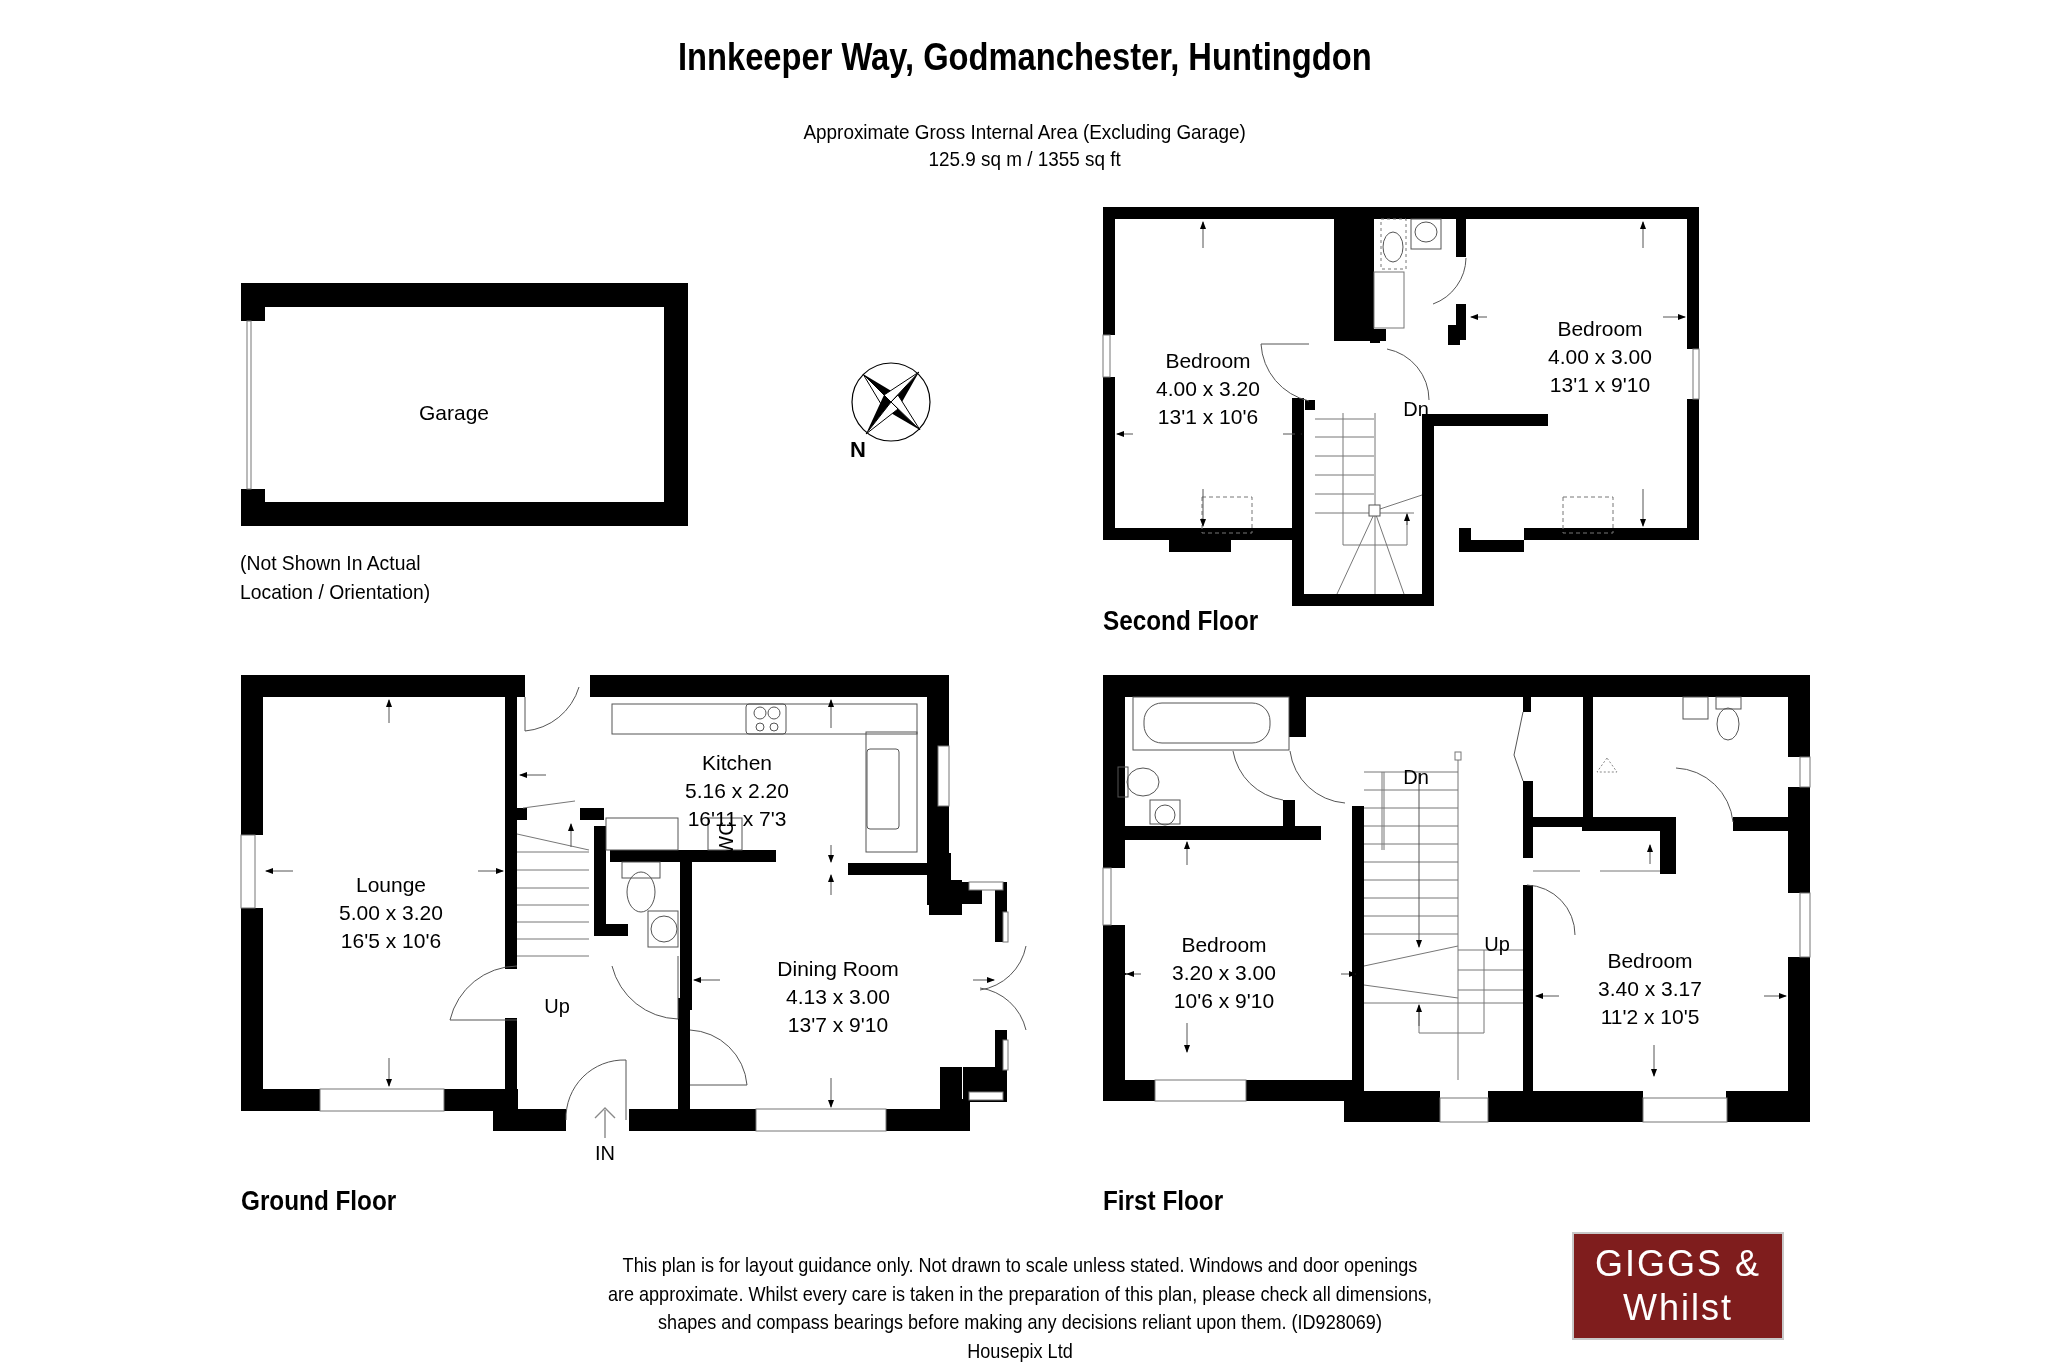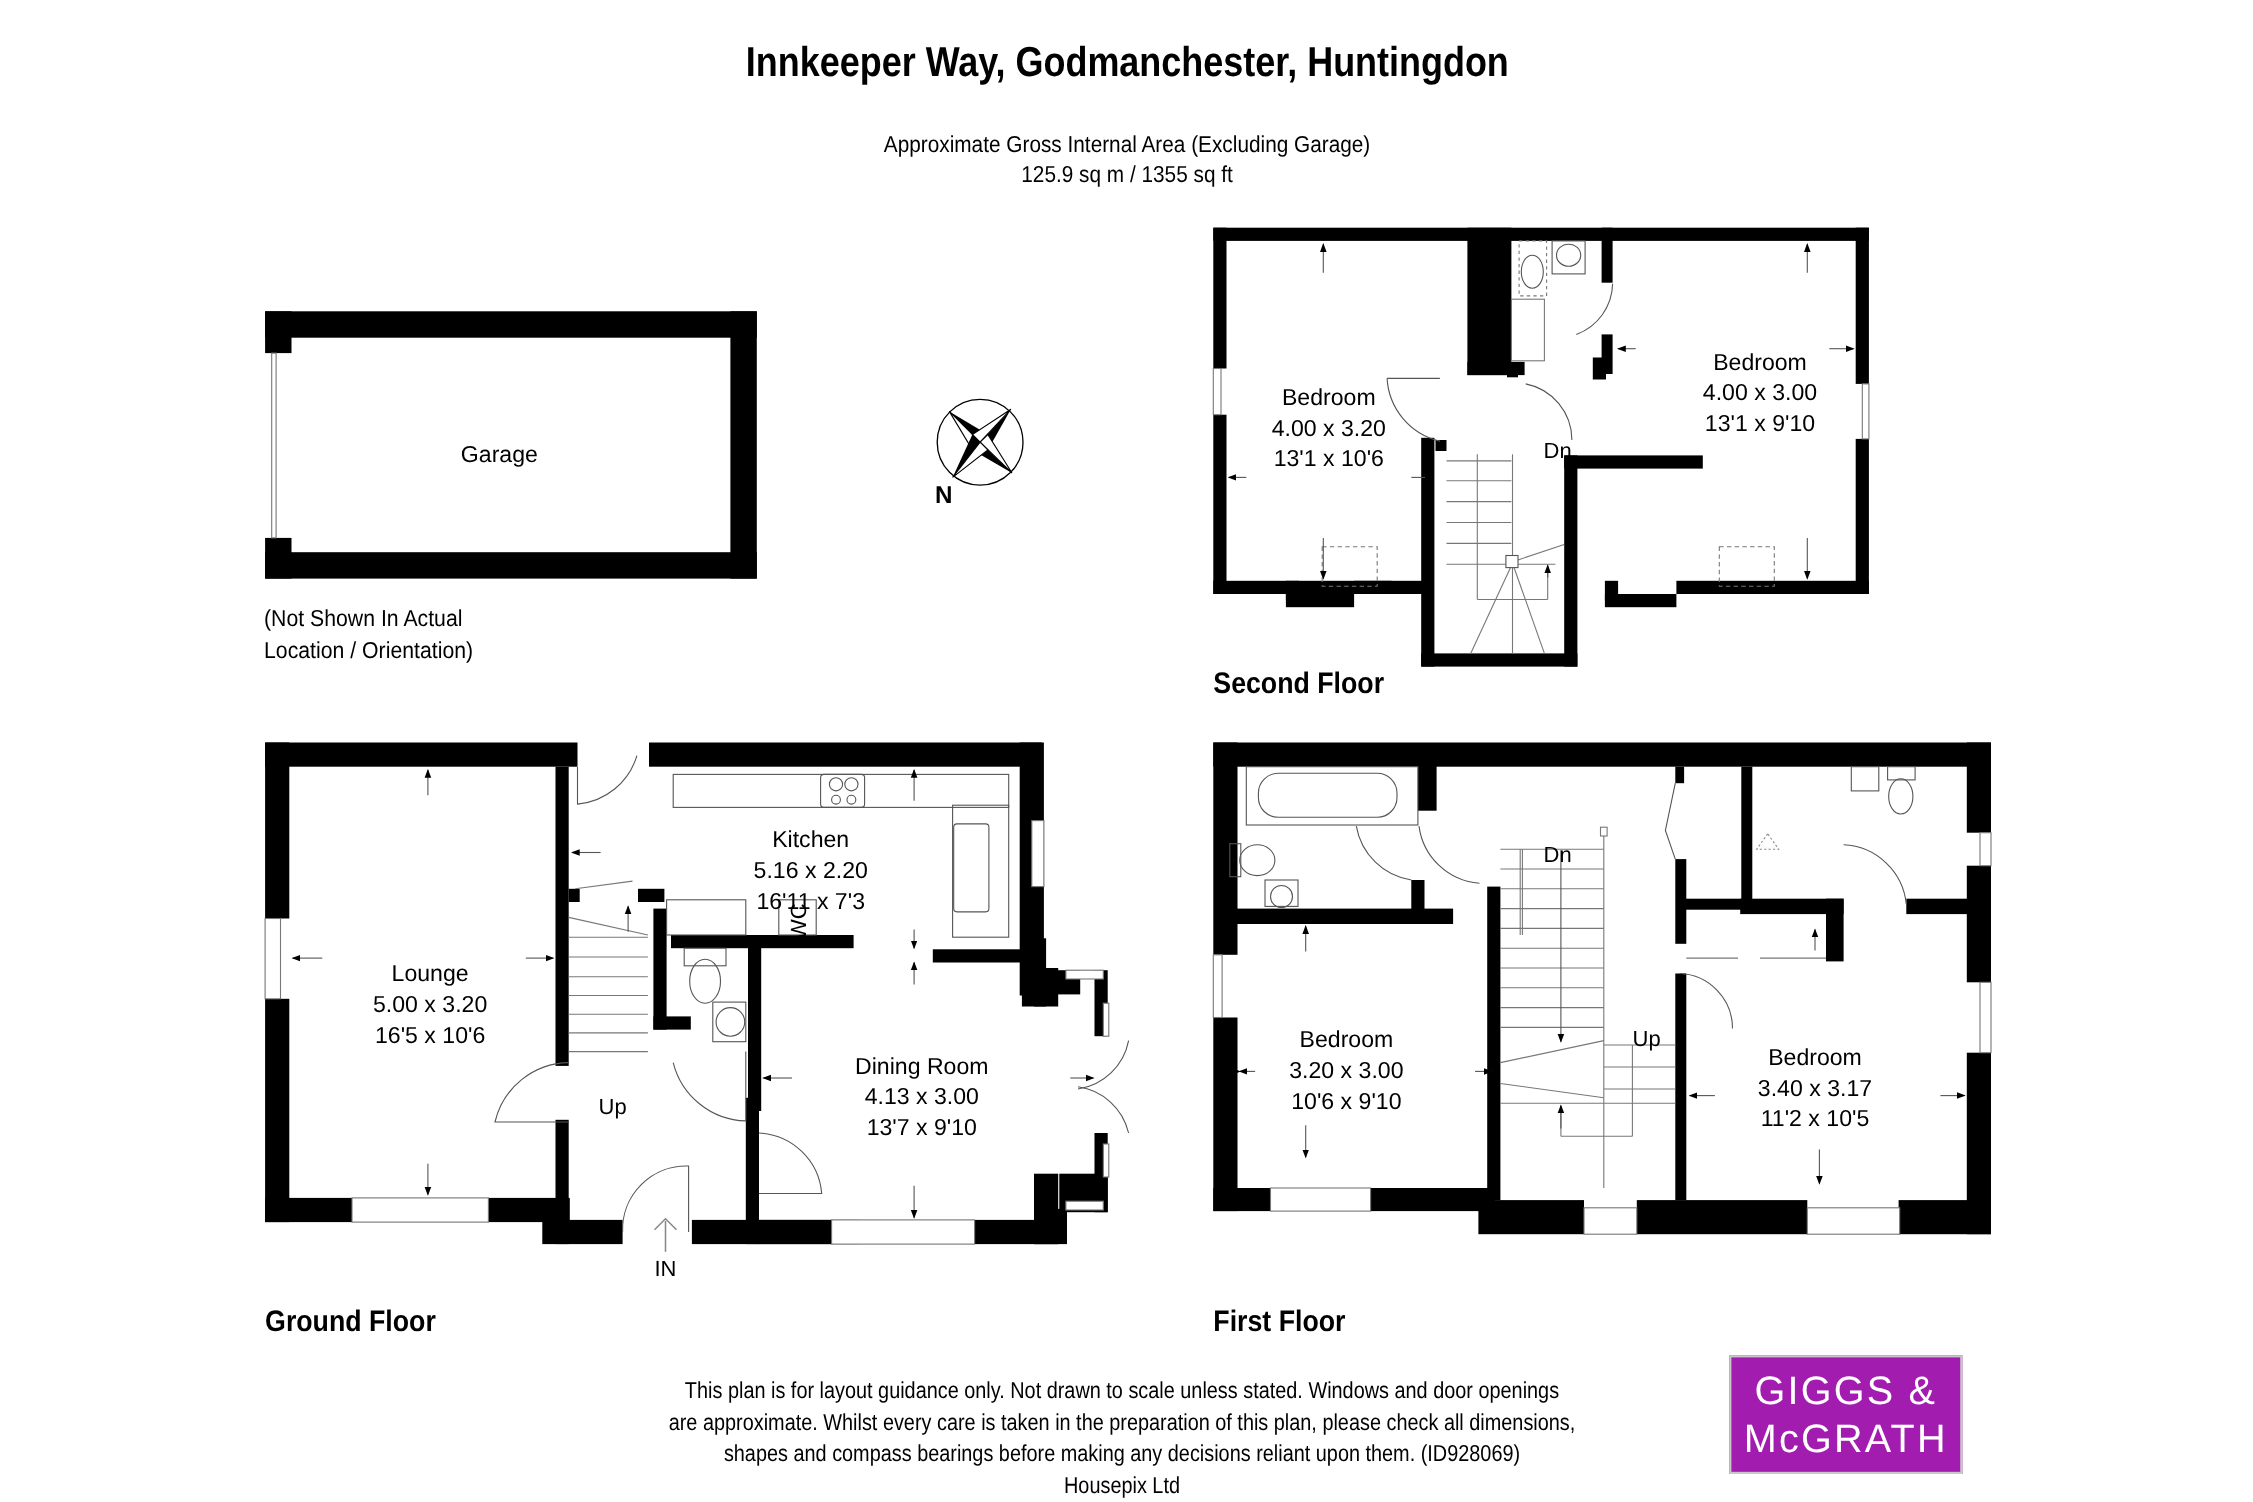--- a/index.html
+++ b/index.html
@@ -7,21 +7,21 @@
          font-family: "Liberation Sans", "DejaVu Sans", sans-serif; color: #000; }
   .abs { position: absolute; }
   .title { left: 0; width: 2048px; top: 36px; text-align: center; font-size: 38px;
            font-weight: bold; transform: scaleX(0.86); transform-origin: 1030px 0; }
   .subtitle { left: 0; width: 2048px; top: 118px; text-align: center; font-size: 21px; line-height: 27px;
               transform: scaleX(0.9); transform-origin: 1030px 0; }
   .floor-label { font-size: 27px; font-weight: bold; transform: scaleX(0.9); transform-origin: 0 0; }
   .note { font-size: 21px; line-height: 29px; transform: scaleX(0.92); transform-origin: 0 0; }
   .disclaimer { left: 520px; width: 1000px; top: 1251px; text-align: center; font-size: 21px; line-height: 28.5px;
                 transform: scaleX(0.86); transform-origin: 500px 0; }
-  .logo { left: 1572px; top: 1232px; width: 212px; height: 108px; background: #a21caf;
+  .logo { left: 1572px; top: 1232px; width: 212px; height: 108px; background: #7f1d1d;
           border: 2px solid #c8c8c8; box-sizing: border-box; color: #fff; display: flex;
           flex-direction: column; justify-content: center; align-items: center; }
   .logo span { font-size: 36px; line-height: 44px; letter-spacing: 2px; font-weight: normal; }
   svg.plan { position: absolute; left: 0; top: 0; }
   svg text { font-family: "Liberation Sans", "DejaVu Sans", sans-serif; }
 </style>
 </head>
 <body>
 
 <div class="abs title">Innkeeper Way, Godmanchester, Huntingdon</div>
@@ -344,14 +344,14 @@
 
 <div class="abs disclaimer">
   <div>This plan is for layout guidance only. Not drawn to scale unless stated. Windows and door openings</div>
   <div>are approximate. Whilst every care is taken in the preparation of this plan, please check all dimensions,</div>
   <div>shapes and compass bearings before making any decisions reliant upon them. (ID928069)</div>
   <div>Housepix Ltd</div>
 </div>
 
 <div class="abs logo">
   <span>GIGGS &amp;</span>
-  <span>McGRATH</span>
+  <span>Whilst</span>
 </div>
 
 </body></html>

